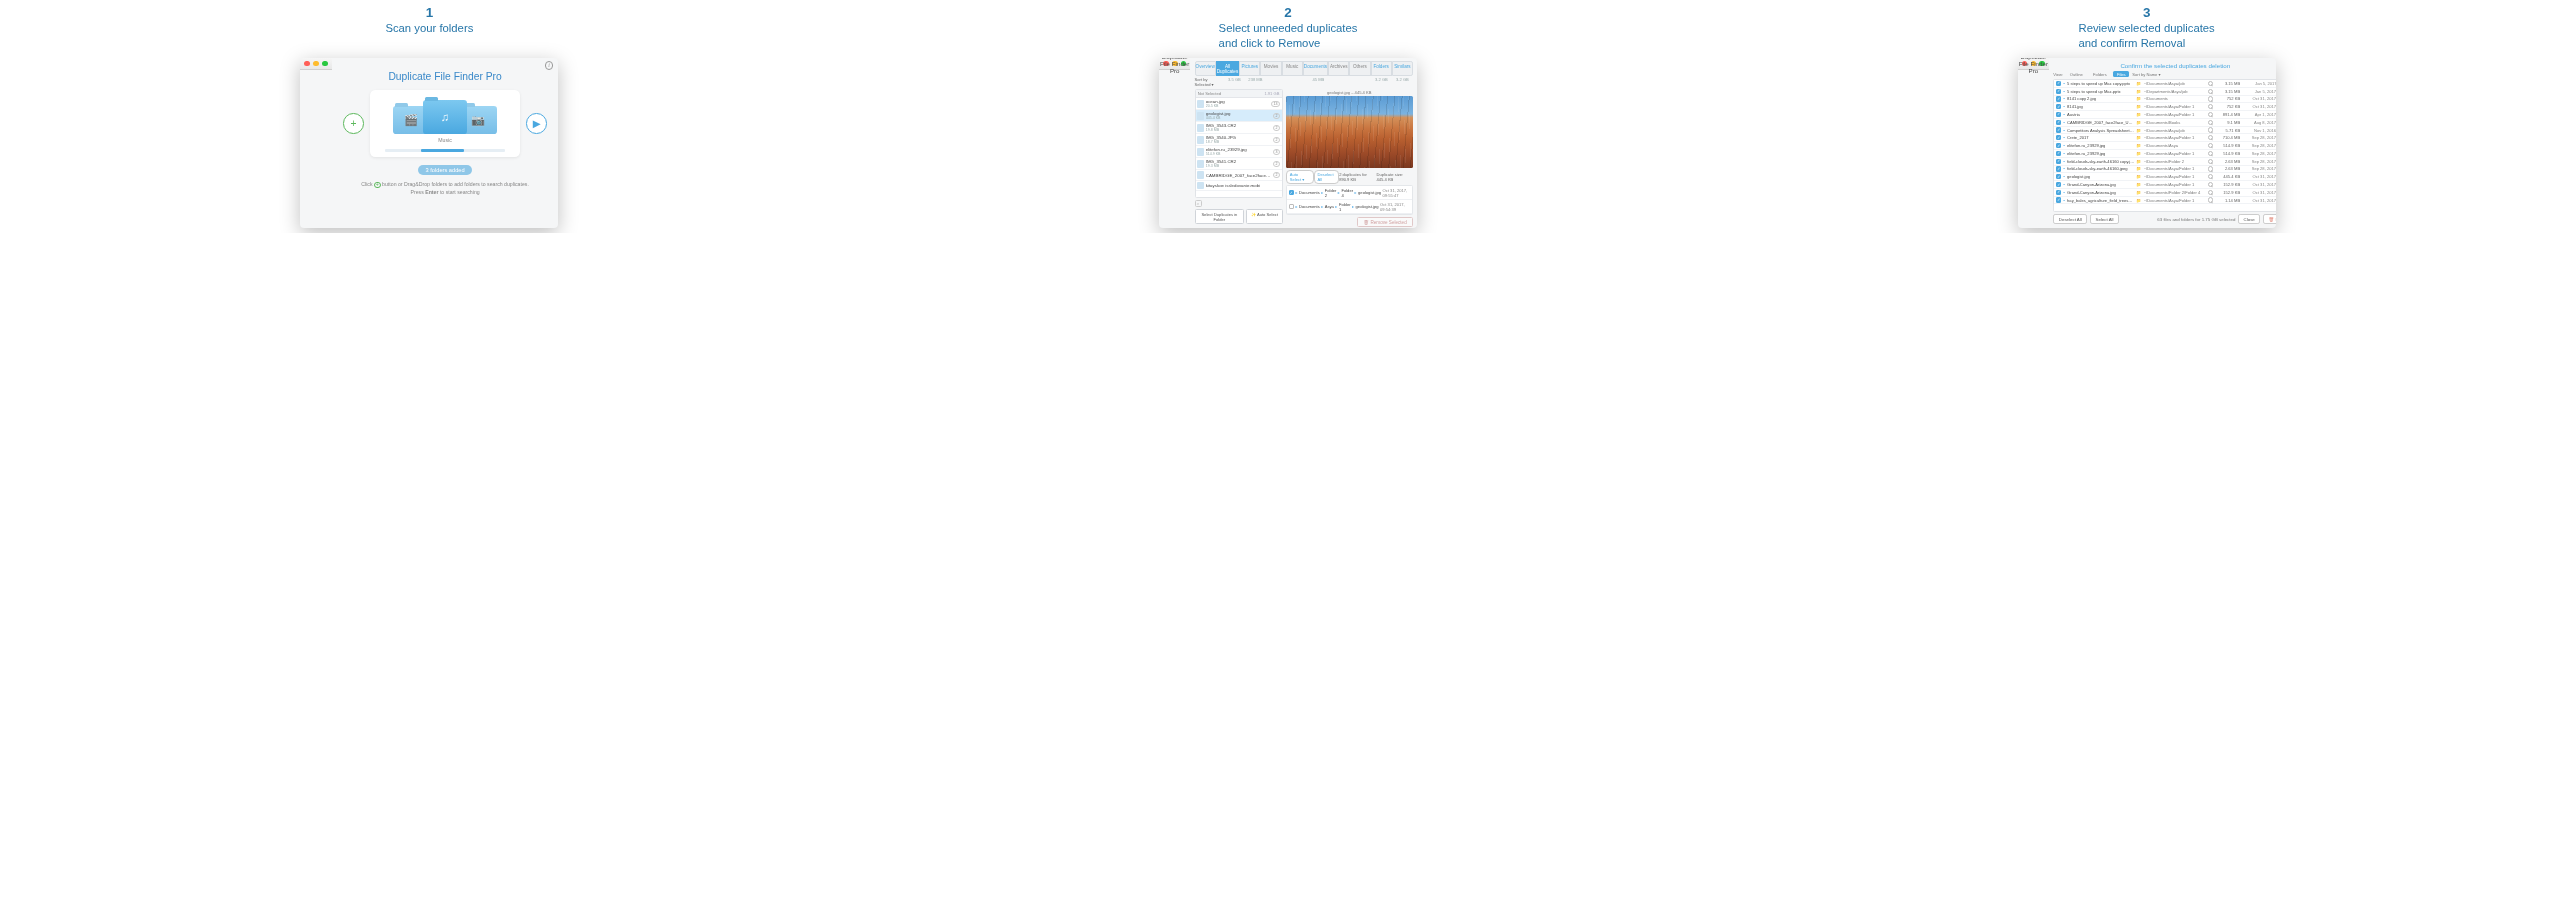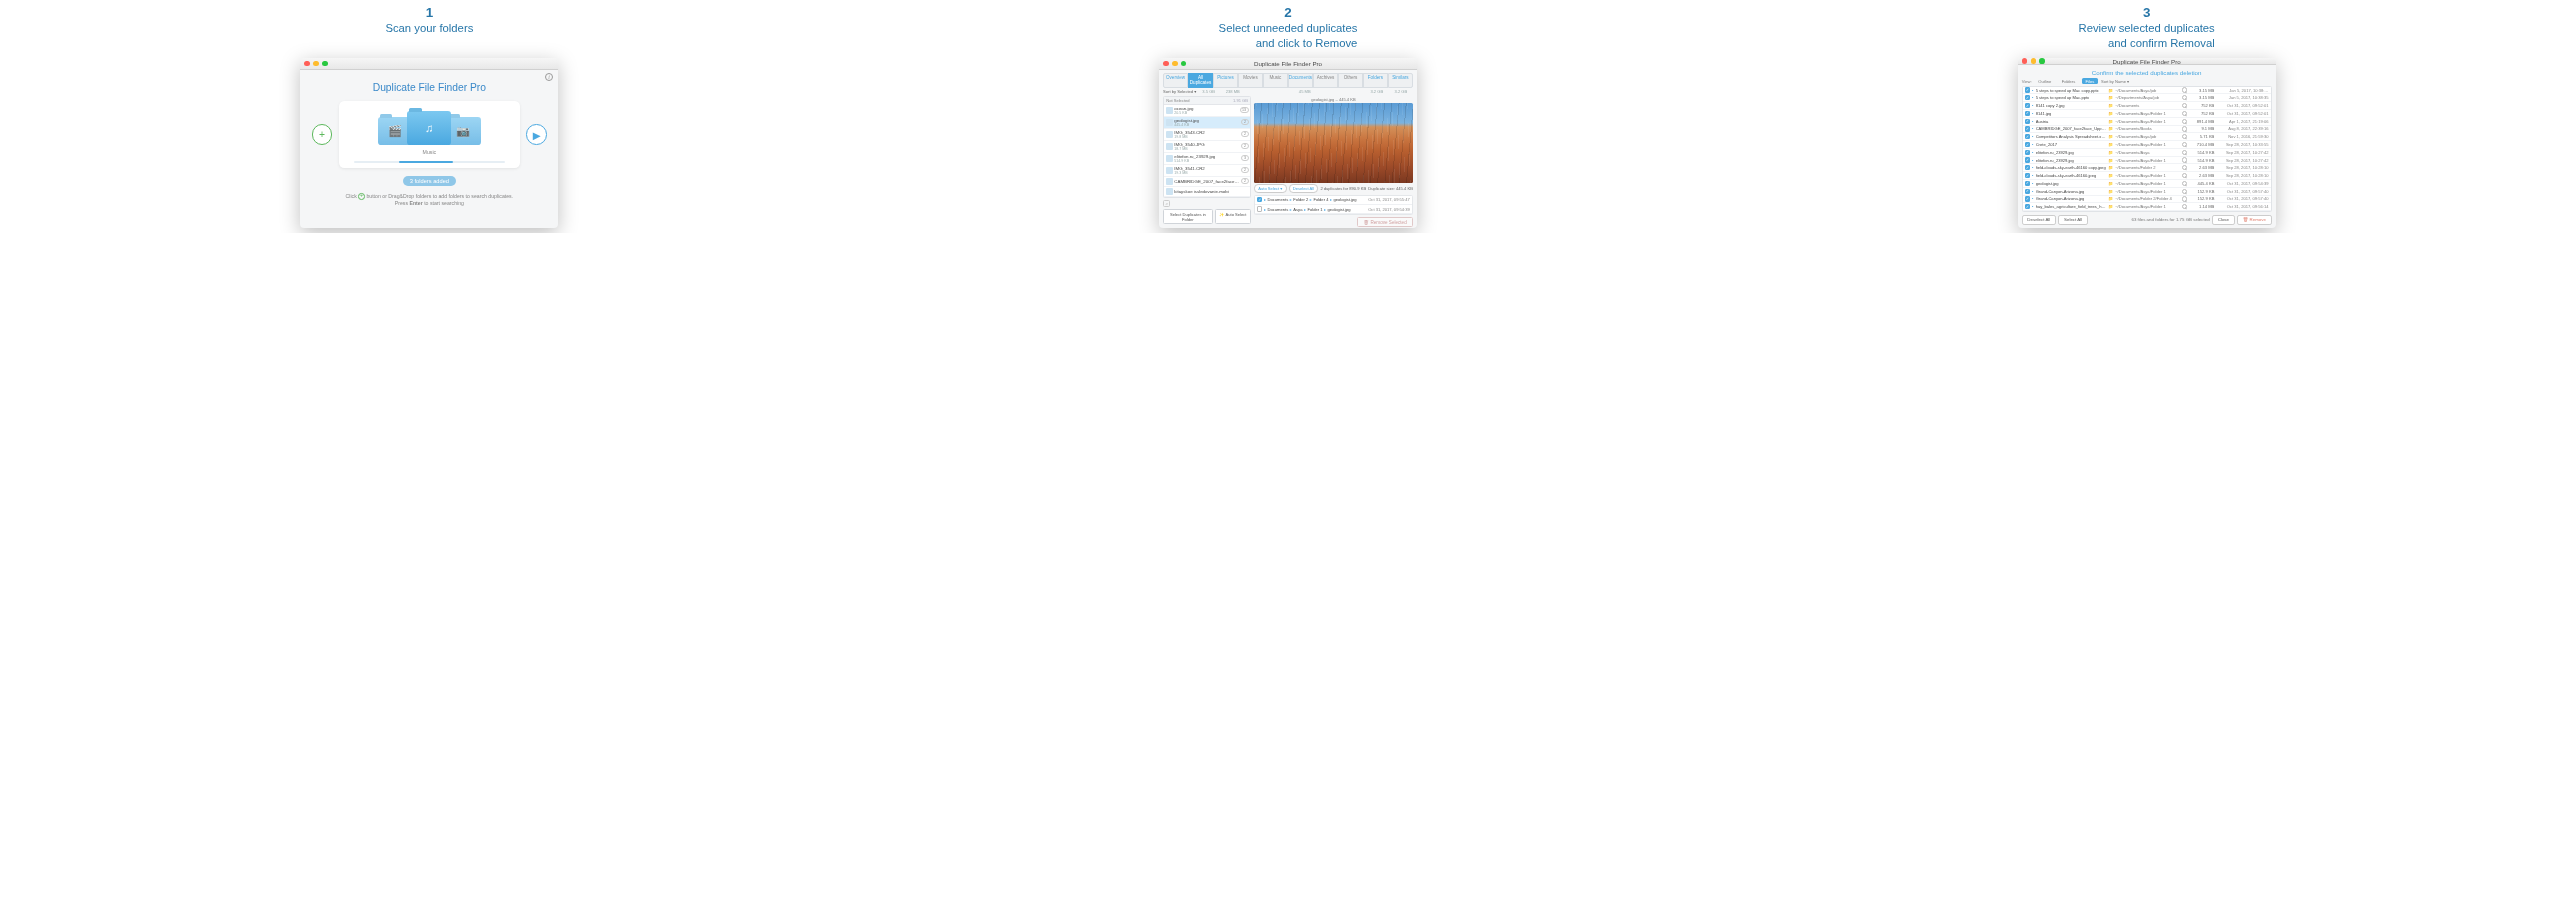--- a/index.html
+++ b/index.html
@@ -1,21 +1,21 @@
 <!DOCTYPE html>
 <html style="font-size:8.2px"><head>
 <meta charset="utf-8">
 <style>
 *{box-sizing:border-box;margin:0;padding:0;font-family:-apple-system,BlinkMacSystemFont,"Segoe UI",Helvetica,Arial,sans-serif}
 body{background:#fff;padding:5.2px}
 .wrap{display:flex;gap:10.3px;justify-content:center;align-items:flex-start}
 .step{display:flex;flex-direction:column;align-items:center;flex:1}
 .step-num{font-size:13.4px;font-weight:600;color:#2776a8;margin-bottom:1px}
-.step-caption{font-size:11.3px;color:#2776a8;text-align:right;min-height:33px;line-height:1.3;margin-bottom:4.1px}
-.window{width:258px;background:#f5f6f7;border-radius:4.1px;box-shadow:0 5.2px 20.6px rgba(0,0,0,.25);overflow:hidden;display:flex;flex-direction:column}
+.step-caption{font-size:11.3px;color:#2776a8;text-align:left;min-height:33px;line-height:1.3;margin-bottom:4.1px}
+.window{width:258px;background:#f5f6f7;border-radius:4.1px;box-shadow:0 5.2px 20.6px rgba(0,0,0,.25);overflow:hidden;display:flex;flex-direction:row}
 .titlebar{height:11.3px;display:flex;align-items:center;padding:0 4.1px;position:relative;background:linear-gradient(#f6f6f6,#e8e8e8);border-bottom:0.5px solid #d0d0d0}
 .traffic{display:flex;gap:3.1px}
 .dot{width:5.7px;height:5.7px;border-radius:50%}
 .dot.r{background:#ff5f57}.dot.y{background:#febc2e}.dot.g{background:#28c840}
 .wtitle{position:absolute;left:0;right:0;text-align:center;font-size:6.2px;color:#4a4a4a;font-weight:500}
 
 .s1-body{padding:9.3px 6.2px 5.2px;text-align:center;position:relative;flex:1;display:flex;flex-direction:column}
 .info-c{position:absolute;top:3.1px;right:5.2px;width:8.2px;height:8.2px;border:0.5px solid #999;border-radius:50%;color:#999;font-size:5.7px;line-height:7.2px;font-style:italic;font-family:Georgia,serif}
 .apptitle{font-size:10.3px;color:#3a89c9;margin:3.1px 0 8.2px;font-weight:400}
 .folder-card{background:#fff;border-radius:5.2px;margin:0 20.6px;padding:10.3px 0 5.2px;box-shadow:0 1px 3.1px rgba(0,0,0,.08)}

